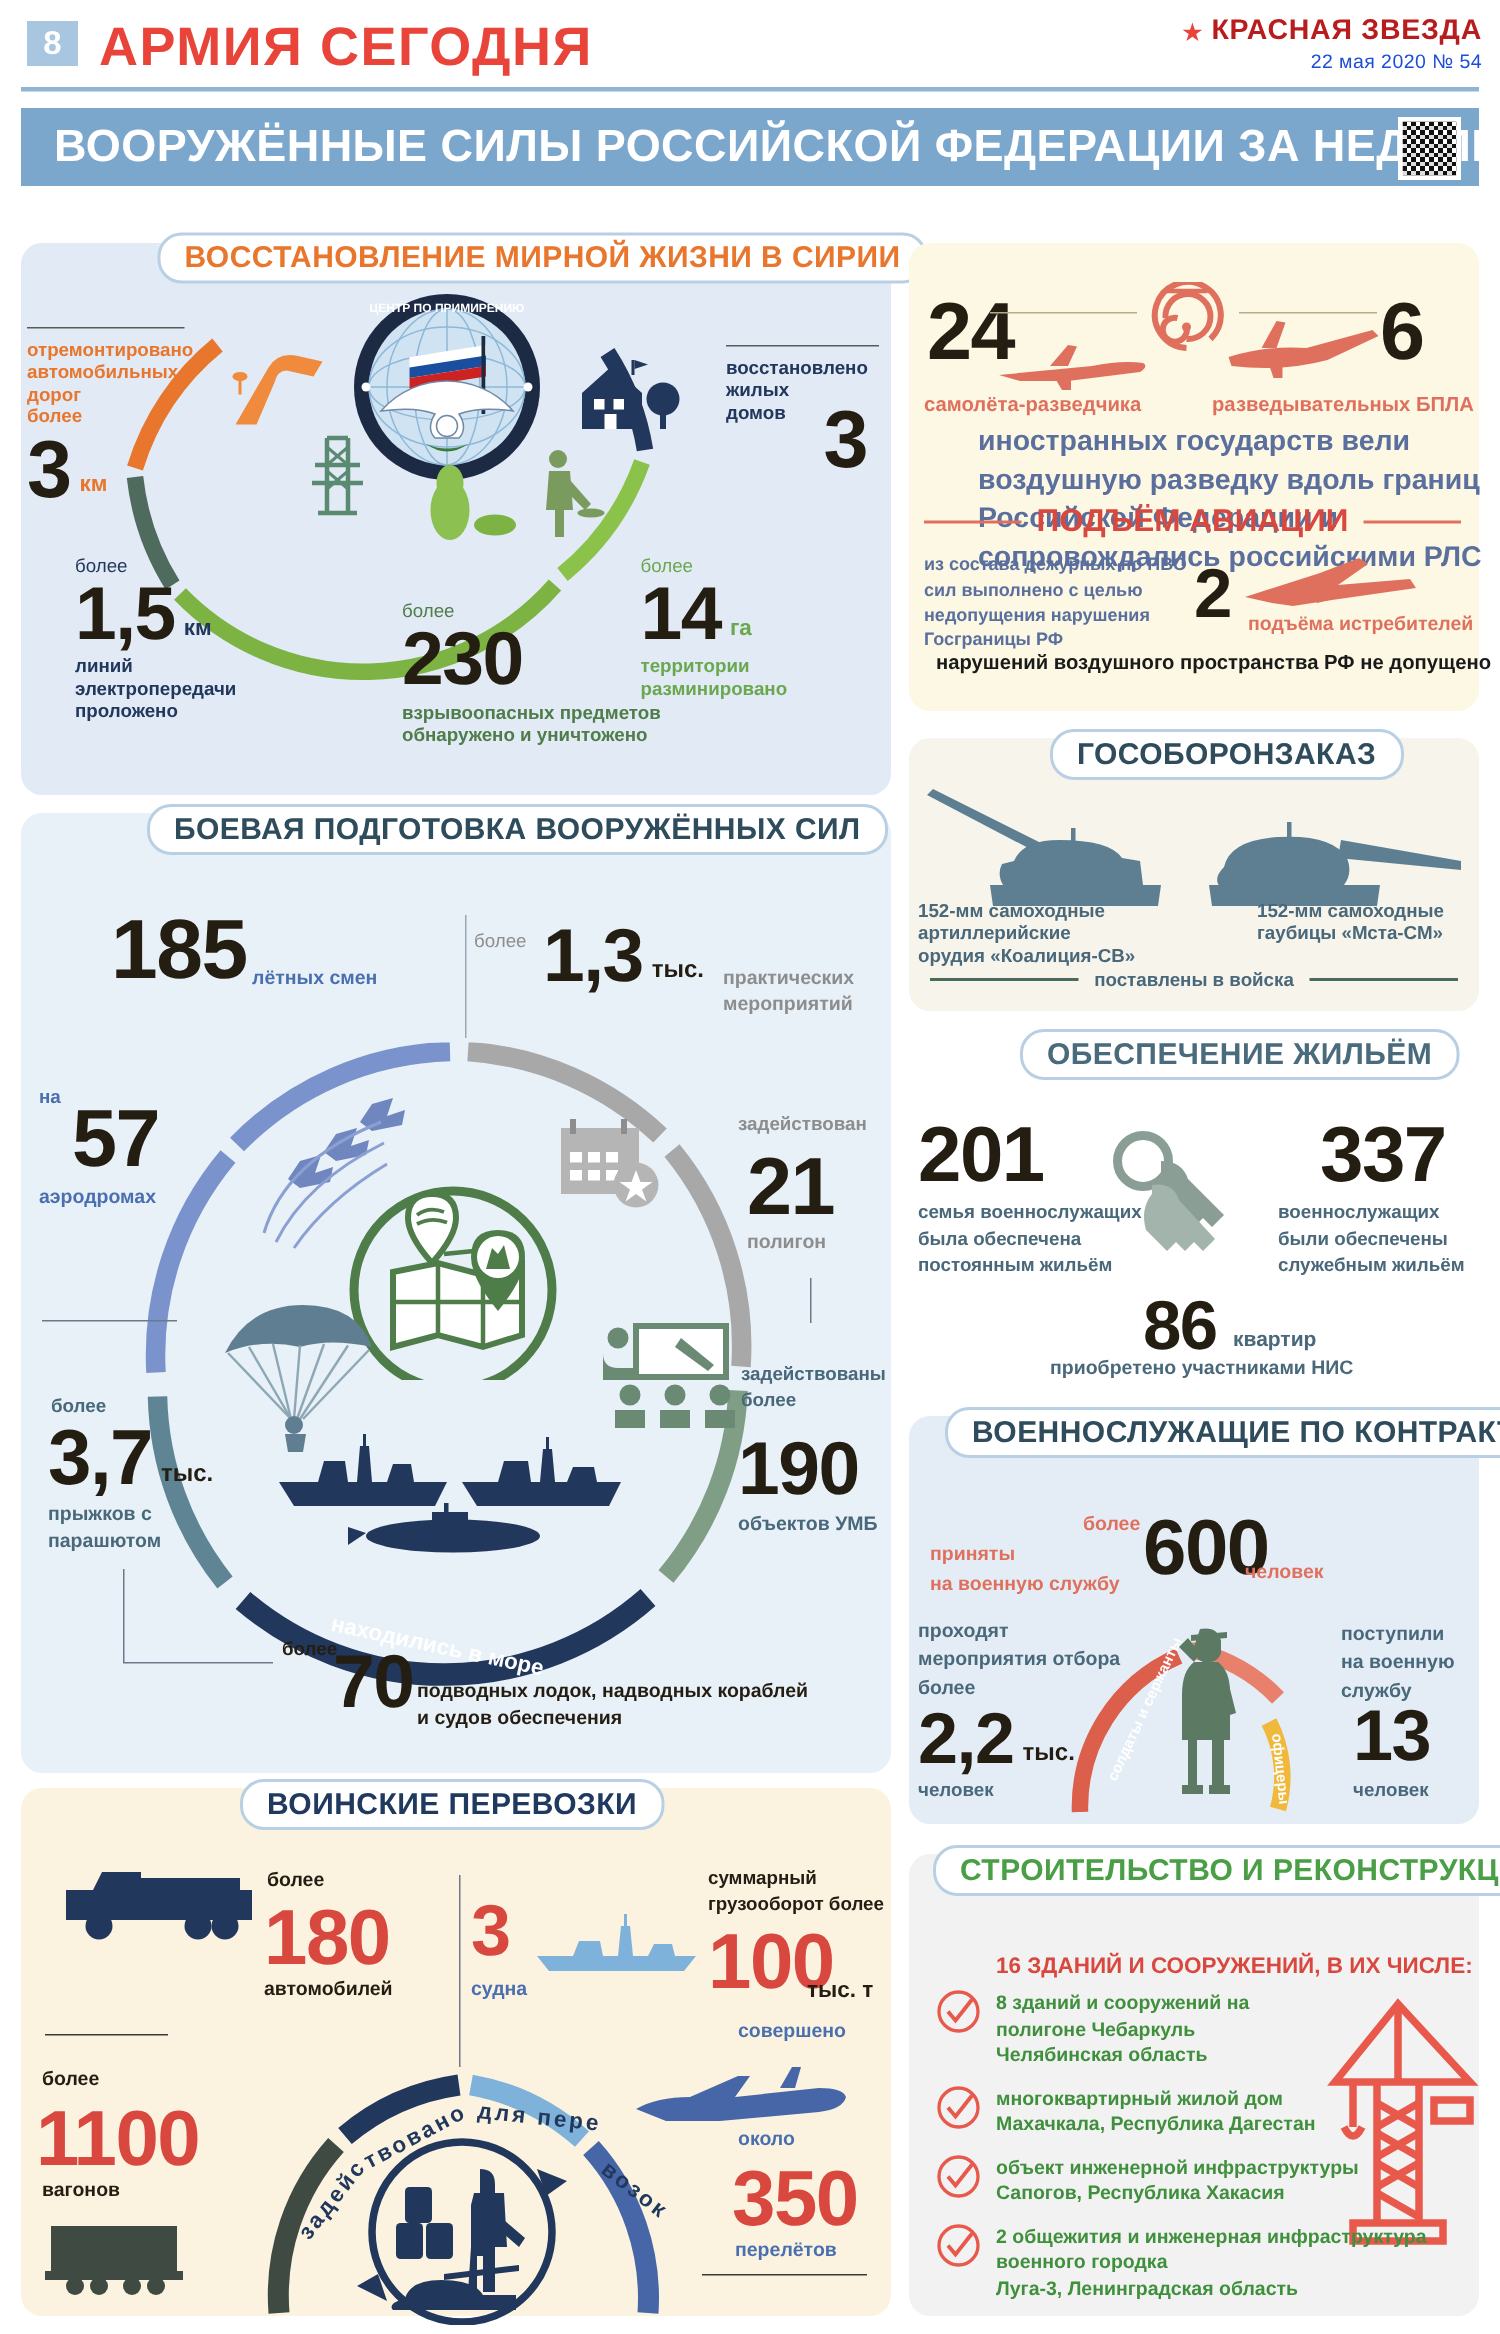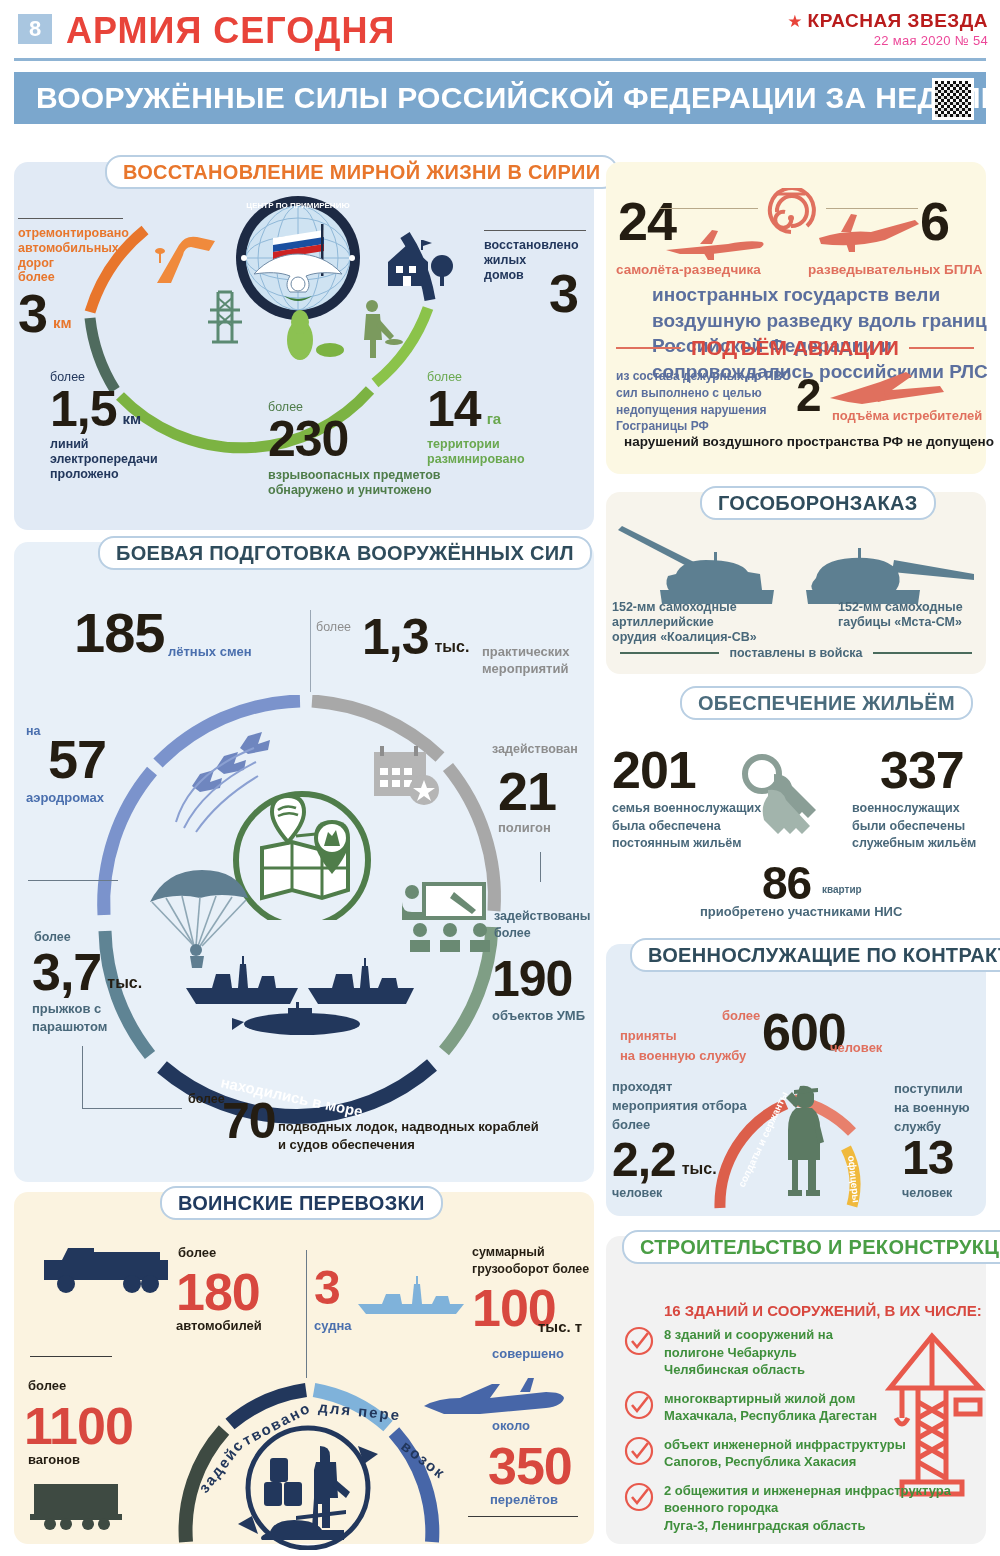--- a/index.html
+++ b/index.html
@@ -19,21 +19,21 @@
   }
   .section-title {
     position:absolute; left:66px; top:10px;
     color:#e8443a; font-size:36px; font-weight:bold; letter-spacing:1px;
     font-family:"Liberation Sans", sans-serif;
   }
   .brand-wrap { position:absolute; right:12px; top:10px; text-align:right; }
   .brand-row { display:flex; align-items:center; justify-content:flex-end; gap:5px; }
   .brand-star { color:#e8443a; font-size:17px; line-height:1; }
   .brand-name { color:#b91c1c; font-size:19px; font-weight:bold; letter-spacing:0.5px; }
-  .brand-date { color:#ec4899; font-size:13px; margin-top:1px; letter-spacing:0.3px; }
+  .brand-date { color:#1d4ed8; font-size:13px; margin-top:1px; letter-spacing:0.3px; }
   .rule { position:absolute; left:14px; top:58px; width:972px; height:3px; background:#8fb4d4; }
 
   .banner {
     position:absolute; left:14px; top:72px; width:972px; height:52px;
     background:#7ba7cd; display:flex; align-items:center;
   }
   .banner-text {
     color:#ffffff; font-size:30px; font-weight:bold; letter-spacing:0.3px;
     margin-left:22px; white-space:nowrap;
   }
@@ -322,21 +322,21 @@
 были обеспечены
 служебным жильём</div>
 
   <svg class="abs" style="left:730px; top:748px;" width="110" height="120">
     <circle cx="32" cy="26" r="17" fill="none" stroke="#8a9e96" stroke-width="6"></circle>
     <path d="M44 26 Q58 26 62 38 L86 62 L78 70 L72 64 L66 70 L60 64 L54 70 L40 56 Q36 44 44 34 Z" fill="#8a9e96"></path>
     <path d="M38 42 Q52 40 56 52 L80 78 L72 86 L66 80 L60 86 L54 80 L48 86 L34 72 Q30 58 38 48 Z" fill="#a2b4ac"></path>
   </svg>
 
   <div class="abs num" style="left:762px; top:856px; font-size:46px;">86</div>
-  <div class="abs lbl t-slate" style="left:822px; top:884px; font-size:10px;">квартир</div>
+  <div class="abs lbl t-slate" style="left:822px; top:884px; font-size:14px;">квартир</div>
   <div class="abs lbl t-slate" style="left:700px; top:904px; font-size:13px;">приобретено участниками НИС</div>
 
   <div class="panel p-contract"></div>
   <div class="cap slate" style="left:630px; top:938px;">ВОЕННОСЛУЖАЩИЕ ПО КОНТРАКТУ</div>
 
   <div class="abs more t-salmon" style="left:722px; top:1008px; font-size:13px; font-weight:bold;">более</div>
   <div class="abs num" style="left:762px; top:1002px; font-size:52px;">600</div>
   <div class="abs lbl t-salmon" style="left:830px; top:1040px; font-size:13px;">человек</div>
   <div class="abs lbl t-salmon" style="left:620px; top:1026px; width:140px; font-size:13px; line-height:1.5; white-space:pre-line;">приняты
 на военную службу</div>

